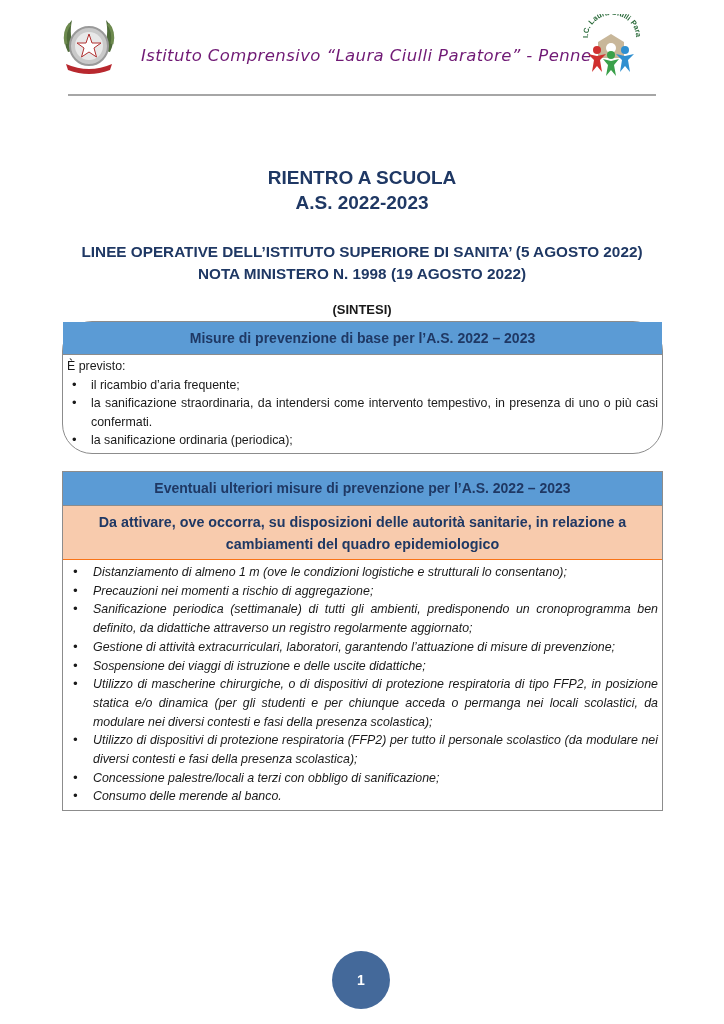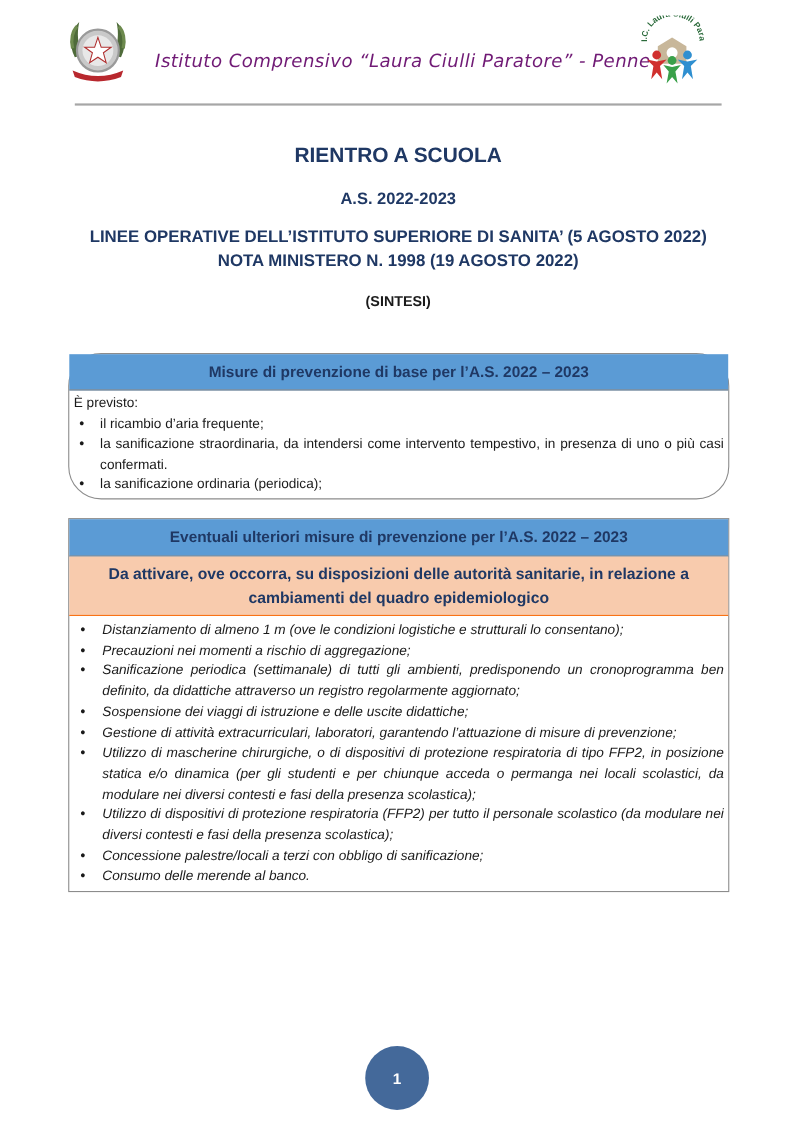--- a/index.html
+++ b/index.html
@@ -8,23 +8,23 @@
 
   .header { position: absolute; left: 0; top: 0; width: 724px; height: 100px; }
   .emblem { position: absolute; left: 58px; top: 14px; width: 62px; height: 66px; }
   .school-title { position: absolute; left: 141px; top: 46px; font-size: 16.5px; color: #701a75;
                   font-family: "DejaVu Sans", sans-serif; font-style: italic; font-weight: 300;
                   letter-spacing: 0.4px; white-space: nowrap; }
   .school-logo { position: absolute; left: 578px; top: 14px; width: 66px; height: 64px; }
   .header-rule { position: absolute; left: 68px; top: 94px; width: 588px; height: 2px; background: #a6a6a6; }
 
   .title { position: absolute; left: 0; width: 724px; text-align: center; color: #1f3864;
-           font-weight: bold; }
+           font-weight: bold; margin-top: 36px; }
   .t1 { top: 131px; font-size: 19px; }
-  .t2 { top: 172px; font-size: 15px; }
+  .t2 { top: 156px; font-size: 19px; }
   .t3 { top: 207px; font-size: 15.3px; }
   .t4 { top: 229px; font-size: 15.3px; }
   .t5 { top: 266px; font-size: 13px; color: #1a1a1a; }
 
   .table { position: absolute; left: 62px; width: 601px; border: 1px solid #8c8c8c; box-sizing: border-box; }
   .tbl1 { top: 321px; border-radius: 30px; }
   .tbl2 { top: 471px; }
   .thead { background: #5b9bd5; color: #1f3864; font-weight: bold; text-align: center;
            font-size: 14px; border-bottom: 1px solid #8c8c8c; }
   .tbl1 .thead { height: 32px; line-height: 32px; }
@@ -99,22 +99,22 @@
 </div>
 
 <div class="table tbl2">
   <div class="thead">Eventuali ulteriori misure di prevenzione per l’A.S. 2022 – 2023</div>
   <div class="subhead">Da attivare, ove occorra, su disposizioni delle autorità sanitarie, in relazione a cambiamenti del quadro epidemiologico</div>
   <div class="tbody">
     <ul class="bullets">
       <li>Distanziamento di almeno 1 m (ove le condizioni logistiche e strutturali lo consentano);</li>
       <li>Precauzioni nei momenti a rischio di aggregazione;</li>
       <li>Sanificazione periodica (settimanale) di tutti gli ambienti, predisponendo un cronoprogramma ben definito, da didattiche attraverso un registro regolarmente aggiornato;</li>
+      <li>Gestione di attività extracurriculari, laboratori, garantendo l’attuazione di misure di prevenzione;</li>
       <li>Sospensione dei viaggi di istruzione e delle uscite didattiche;</li>
-      <li>Gestione di attività extracurriculari, laboratori, garantendo l’attuazione di misure di prevenzione;</li>
       <li>Utilizzo di mascherine chirurgiche, o di dispositivi di protezione respiratoria di tipo FFP2, in posizione statica e/o dinamica (per gli studenti e per chiunque acceda o permanga nei locali scolastici, da modulare nei diversi contesti e fasi della presenza scolastica);</li>
       <li>Utilizzo di dispositivi di protezione respiratoria (FFP2) per tutto il personale scolastico (da modulare nei diversi contesti e fasi della presenza scolastica);</li>
       <li>Concessione palestre/locali a terzi con obbligo di sanificazione;</li>
       <li>Consumo delle merende al banco.</li>
     </ul>
   </div>
 </div>
 
 <div class="page-num">1</div>
 

